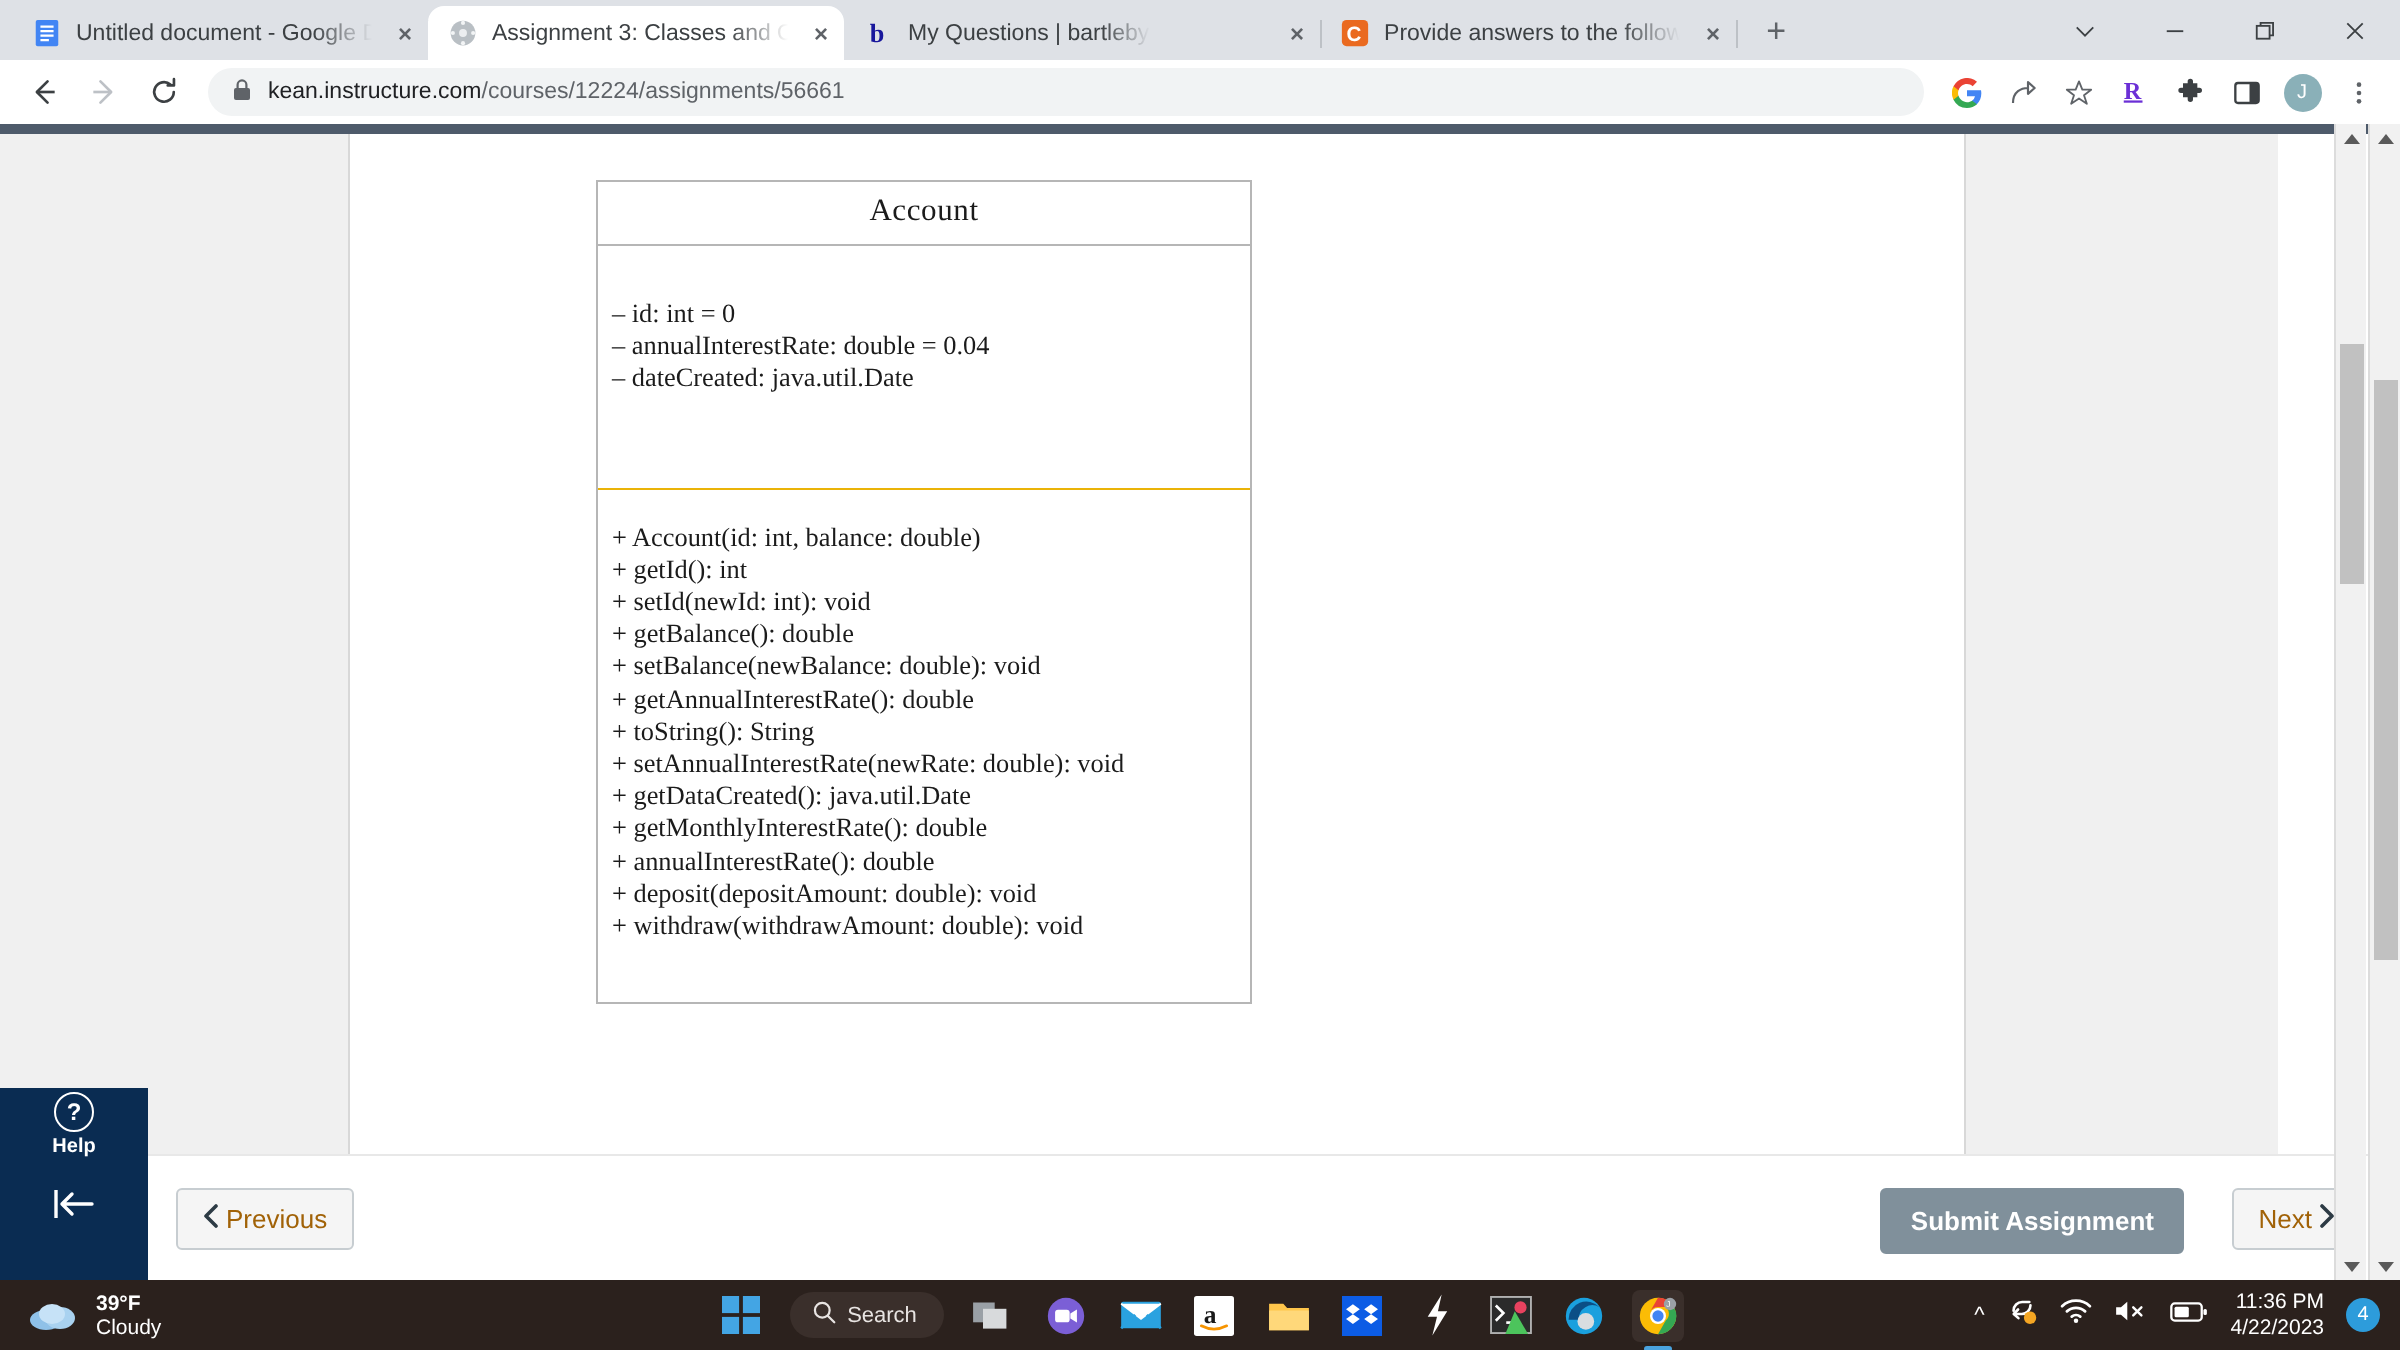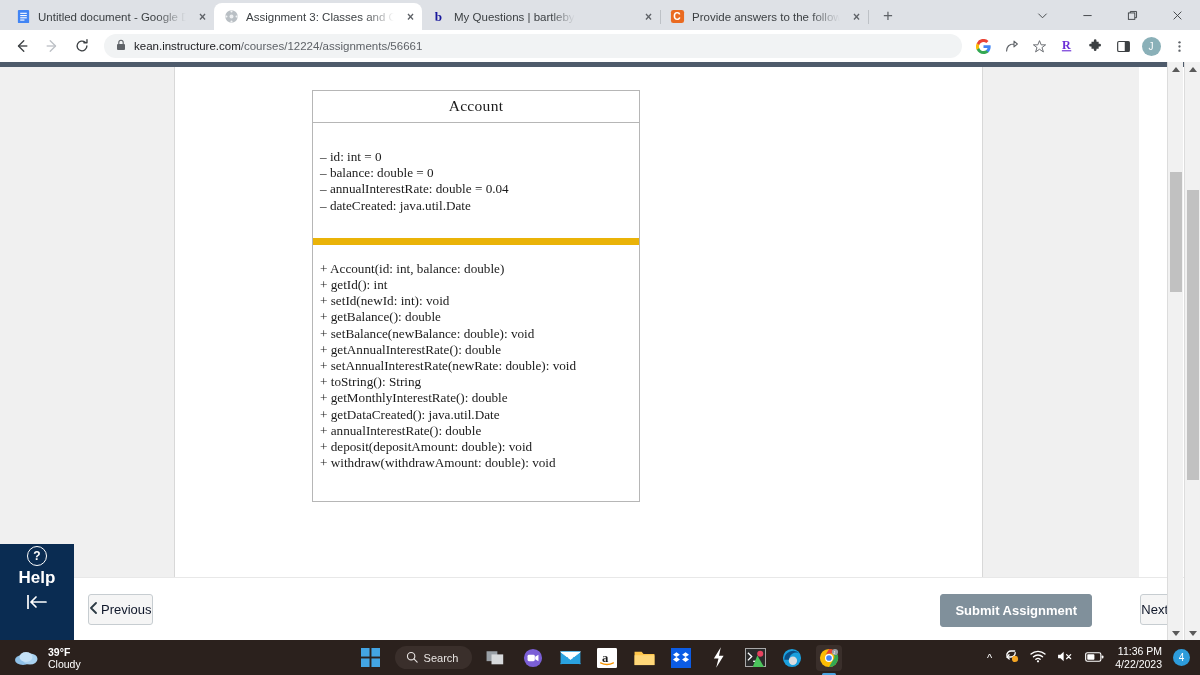--- a/index.html
+++ b/index.html
@@ -64,26 +64,26 @@
   .topbar { height: 5px; background: #4e5b6b; }
 
   .pagebody { position:absolute; top:5px; left:0; right:0; bottom:0; background:#fff; }
   .leftgutter { position:absolute; left:0; top:0; width:175px; bottom:47px; background:#f0f0f0;
                 border-right:1px solid #d8d8d8;}
   .rightgutter { position:absolute; left:982px; top:0; width:157px; bottom:47px; background:#f0f0f0;
                  border-left:1px solid #d8d8d8;}
   .docarea { position:absolute; left:176px; top:0; width:806px; bottom:47px; background:#fff; }
 
   
-  .uml { position:absolute; left:136px; top:23px; width:328px; border:1px solid #b6b6b6;
+  .uml { position:absolute; left:122px; top:23px; width:328px; border:1px solid #b6b6b6;
          background:#fff; font-family:"Liberation Serif", serif; color:#1b1b1b; }
   .uml-title { text-align:center; font-size:15.5px; padding:6px 0 7px;
                border-bottom:1px solid #b6b6b6; letter-spacing:.3px; }
   .uml-sec { padding: 26px 0 18px 7px; }
-  .uml-sec.fields { border-bottom:7px solid #eab308; padding-bottom: 24px;}
+  .uml-sec.fields { border-bottom:1px solid #eab308; padding-bottom: 46px;}
   .uml-sec.methods { padding-top: 16px; padding-bottom: 30px; }
   .uml-line { font-size: 13.2px; line-height: 16.2px; white-space: nowrap; }
 
   
   .botstrip { position:absolute; left:0; right:0; bottom:0; height:47px; background:#fff;
               border-top:1px solid #e3e3e3; overflow:hidden; }
   .bs-cellA { position:absolute; left:80px; top:0; width:185px; height:40px; background:#fff;
               border-bottom:1px solid #cfd5da; }
   .bs-cellB { position:absolute; left:265px; top:0; width:418px; height:40px; background:#f4f4f4;
               border-bottom:1px solid #cfd5da; }
@@ -101,26 +101,26 @@
   .bs-arrow { position:absolute; left:932px; top:32px; width:26px; height:10px; }
 
   
   .canvasfooter { position:absolute; left:0; right:0; bottom:0; height:63px; background:#fff;
                   border-top:1px solid #e8e8e8; }
   .navside { position:absolute; left:0; top:-34px; width:74px; height:97px; background:#0a2c52;
              color:#fff; }
   .help-wrap { position:absolute; top:2px; left:0; width:74px; text-align:center; }
   .help-icon { width:20px; height:20px; border:1.6px solid #fff; border-radius:50%;
                margin:0 auto 2px; font-size:12px; line-height:18px; font-weight:bold; }
-  .help-lbl { font-size:17px; font-weight:bold; }
+  .help-lbl { font-size:10px; font-weight:bold; }
   .collapse-icon { position:absolute; top:48px; left:0; width:74px; text-align:center;
                    font-size:21px; color:#fff; }
   .footer-inner { position:absolute; left:74px; right:0; top:0; bottom:0; }
   .btn { border:1px solid #c7cdd1; background:#f5f5f5; border-radius:3px;
-         font-size:13px; color:#0f172a; padding:7px 0; display:inline-flex;
+         font-size:13px; color:#a16207; padding:7px 12px; display:inline-flex;
          align-items:center; gap:3px; font-family:"Liberation Sans", sans-serif;}
   .btn-prev { position:absolute; left:14px; top:16px; }
   .btn-submit { position:absolute; right:108px; top:16px; background:#80909b; border-color:#80909b;
                 color:#fff; font-weight:bold; padding:8px 14px; }
   .btn-next { position:absolute; right:19px; top:16px;align-items:center; }
 
   
   .sb { position:absolute; top:0; width:16px; bottom:0; background:#f1f1f1;
         border-left:1px solid #dcdcdc; }
   .sb-outer { right:0; }
@@ -321,35 +321,34 @@
     <div class="pagebody">
       <div class="leftgutter"></div>
       <div class="rightgutter"></div>
 
       <div class="docarea">
 
         <div class="uml">
           <div class="uml-title">Account</div>
           <div class="uml-sec fields">
             <div class="uml-line">– id: int = 0</div>
-            <div class="uml-line">– balance: double = 0</div>
             <div class="uml-line">– annualInterestRate: double = 0.04</div>
             <div class="uml-line">– dateCreated: java.util.Date</div>
           </div>
           <div class="uml-sec methods">
             <div class="uml-line">+ Account(id: int, balance: double)</div>
             <div class="uml-line">+ getId(): int</div>
             <div class="uml-line">+ setId(newId: int): void</div>
             <div class="uml-line">+ getBalance(): double</div>
             <div class="uml-line">+ setBalance(newBalance: double): void</div>
             <div class="uml-line">+ getAnnualInterestRate(): double</div>
+            <div class="uml-line">+ toString(): String</div>
             <div class="uml-line">+ setAnnualInterestRate(newRate: double): void</div>
-            <div class="uml-line">+ toString(): String</div>
+            <div class="uml-line">+ getDataCreated(): java.util.Date</div>
             <div class="uml-line">+ getMonthlyInterestRate(): double</div>
-            <div class="uml-line">+ getDataCreated(): java.util.Date</div>
             <div class="uml-line">+ annualInterestRate(): double</div>
             <div class="uml-line">+ deposit(depositAmount: double): void</div>
             <div class="uml-line">+ withdraw(withdrawAmount: double): void</div>
           </div>
         </div>
       </div>
 
       <div class="botstrip">
         <div class="bs-cellA"></div>
         <div class="bs-cellB"></div>

